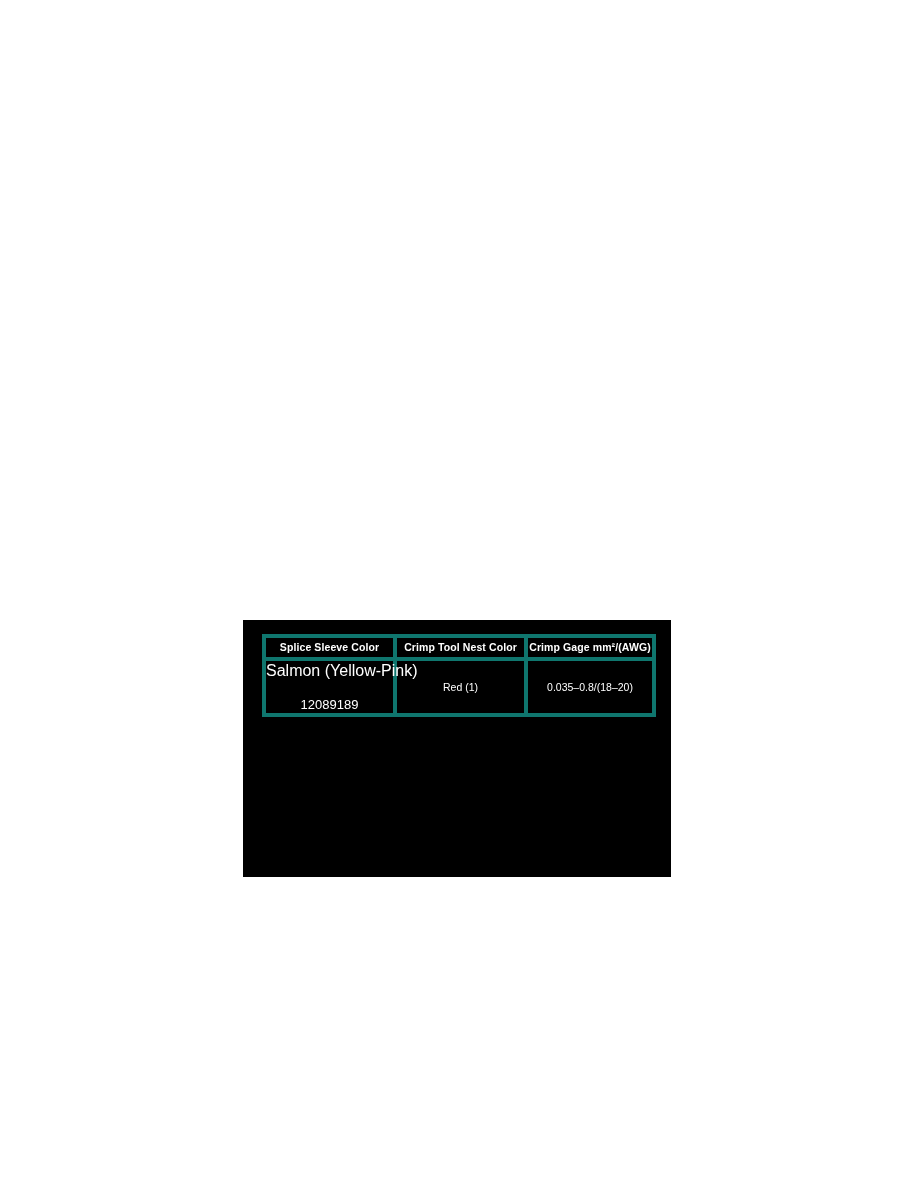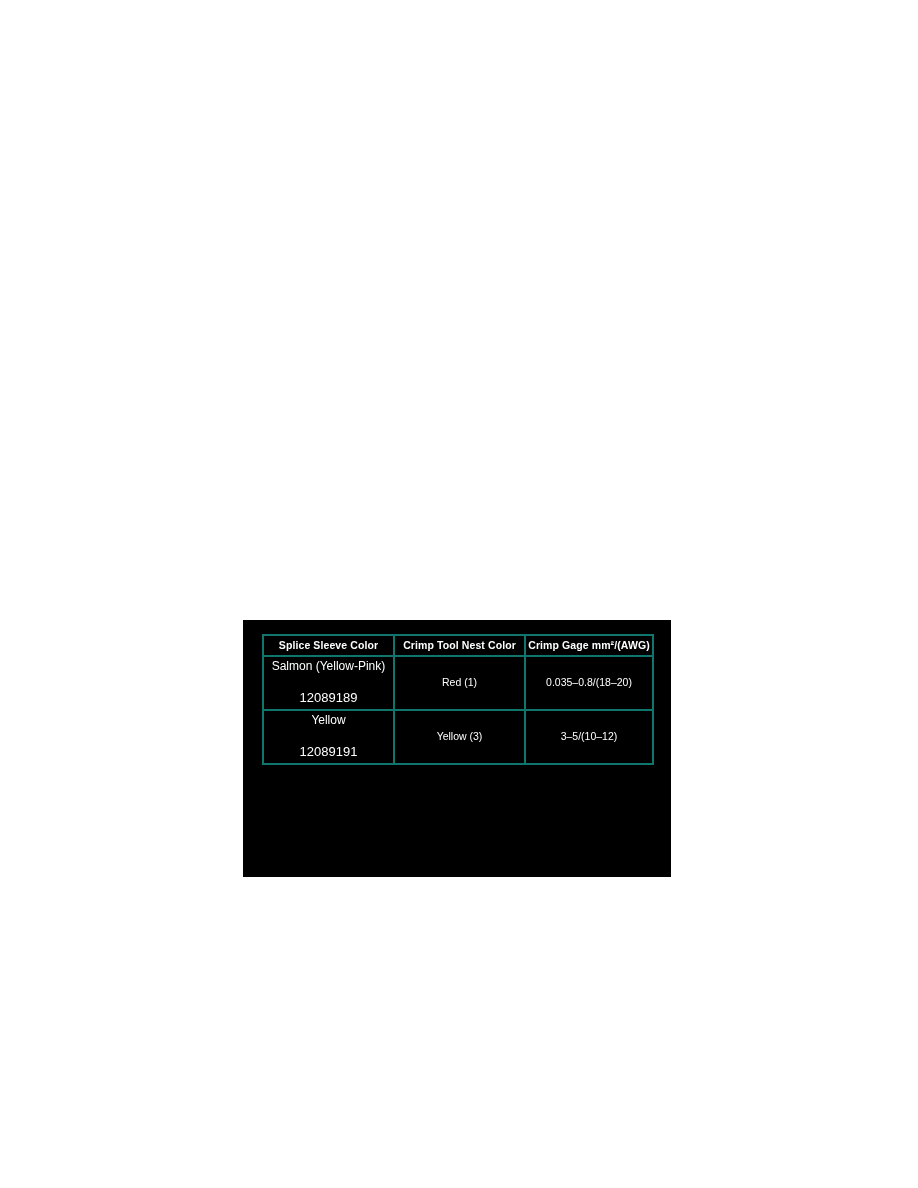--- a/index.html
+++ b/index.html
@@ -41,21 +41,21 @@
     left: 19px;
     top: 14px;
     width: 390px;
     border-collapse: collapse;
     table-layout: fixed;
     background: #000000;
   }
 
   #spec-table th,
   #spec-table td {
-    border: 2px solid #0f766e;
+    border: 4px solid #0f766e;
     color: #ffffff;
     background: #000000;
     text-align: center;
     vertical-align: middle;
     font-size: 10.5px;
     line-height: 1.25;
     padding: 0;
   }
 
   #spec-table th {
@@ -73,21 +73,21 @@
 
   .col-a { width: 131px; }
   .col-b { width: 131px; }
   .col-c { width: 128px; }
 
   .sleeve-cell {
     padding: 5px 2px 4px 2px;
   }
   .sleeve-name {
     display: block;
-    font-size: 12px;
+    font-size: 16px;
     margin-bottom: 16px;
     white-space: nowrap;
   }
   .sleeve-part {
     display: block;
     font-size: 13px;
   }
   .nest-cell, .gage-cell {
     font-size: 10.5px;
   }
@@ -114,26 +114,18 @@
       </thead>
       <tbody>
         <tr>
           <td class="sleeve-cell">
             <span class="sleeve-name">Salmon (Yellow-Pink)</span>
             <span class="sleeve-part">12089189</span>
           </td>
           <td class="nest-cell">Red (1)</td>
           <td class="gage-cell">0.035–0.8/(18–20)</td>
         </tr>
-        <tr>
-          <td class="sleeve-cell">
-            <span class="sleeve-name">Yellow</span>
-            <span class="sleeve-part">12089191</span>
-          </td>
-          <td class="nest-cell">Yellow (3)</td>
-          <td class="gage-cell">3–5/(10–12)</td>
-        </tr>
       </tbody>
     </table>
 
   </div>
 
 </div>
 
 </body></html>

